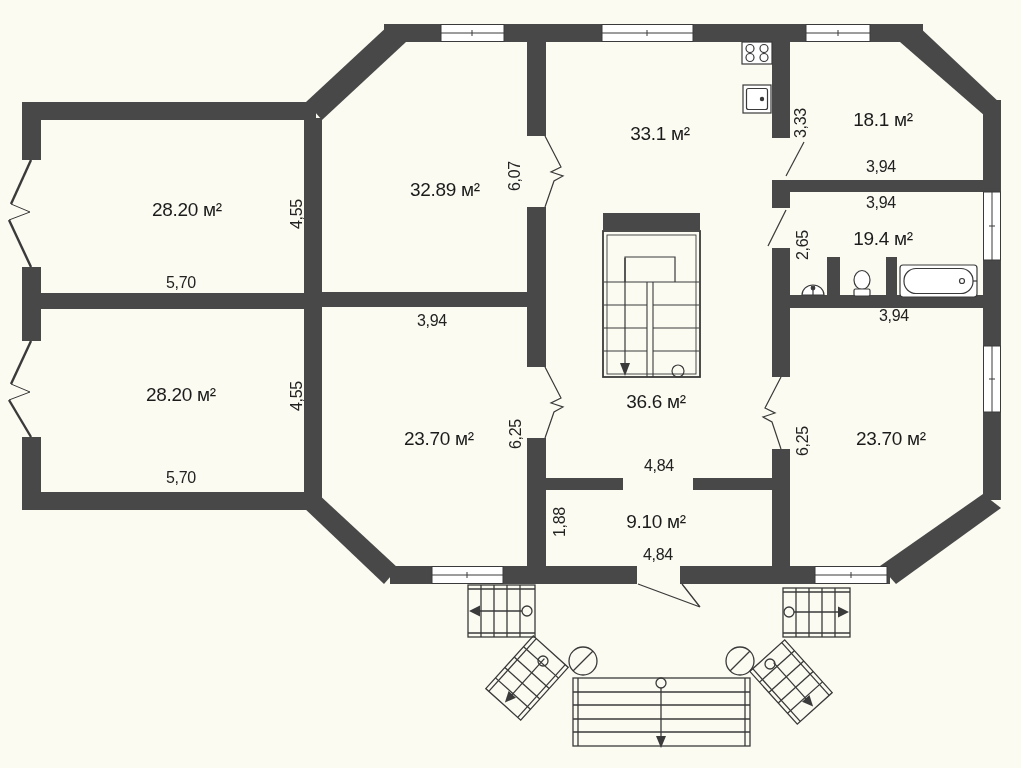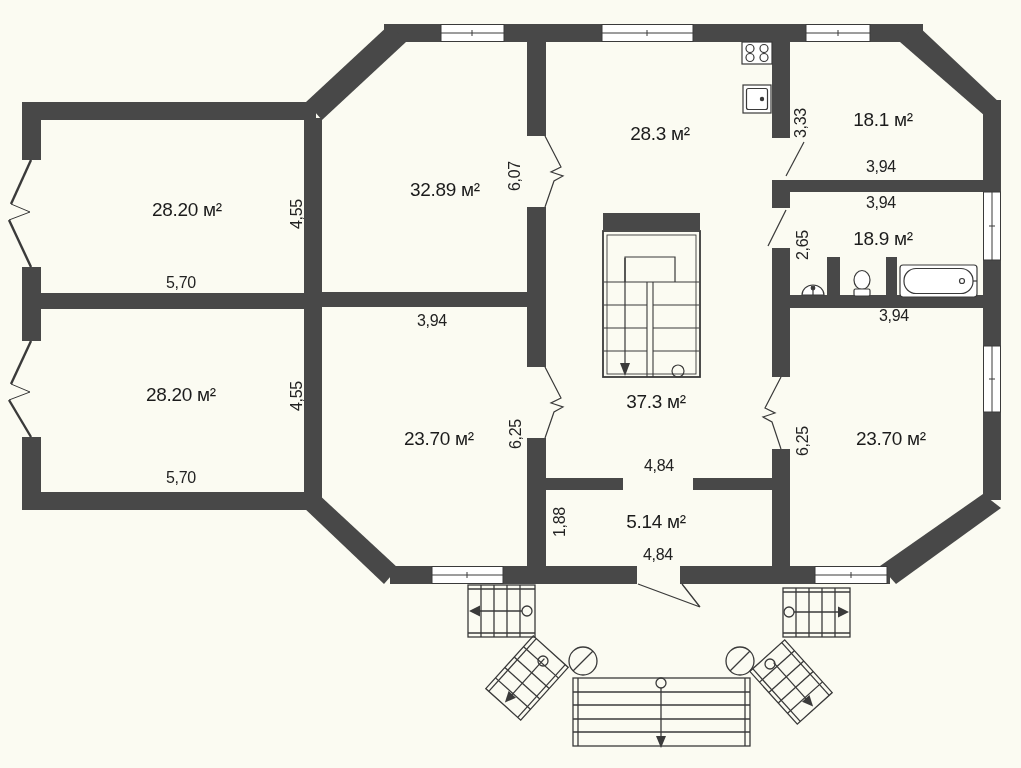--- a/index.html
+++ b/index.html
@@ -239,27 +239,27 @@
       <line x1="0" y1="-26" x2="0" y2="24"></line>
       <polygon points="-5,22 5,22 0,33" fill="#3a3a3a" stroke="none"></polygon>
     </g>
     <circle cx="770" cy="664" r="5"></circle>
   </g>
 </svg>
 
 <div class="lbl room" style="left:187px;top:209px">28.20 м²</div>
 <div class="lbl room" style="left:181px;top:394px">28.20 м²</div>
 <div class="lbl room" style="left:445px;top:189px">32.89 м²</div>
-<div class="lbl room" style="left:660px;top:133px">28.3 м²</div>
+<div class="lbl room" style="left:660px;top:133px">33.1 м²</div>
 <div class="lbl room" style="left:883px;top:119px">18.1 м²</div>
-<div class="lbl room" style="left:883px;top:238px">18.9 м²</div>
+<div class="lbl room" style="left:883px;top:238px">19.4 м²</div>
 <div class="lbl room" style="left:439px;top:438px">23.70 м²</div>
-<div class="lbl room" style="left:656px;top:401px">37.3 м²</div>
+<div class="lbl room" style="left:656px;top:401px">36.6 м²</div>
 <div class="lbl room" style="left:891px;top:438px">23.70 м²</div>
-<div class="lbl room" style="left:656px;top:521px">5.14 м²</div>
+<div class="lbl room" style="left:656px;top:521px">9.10 м²</div>
 
 <div class="lbl dim" style="left:181px;top:283px">5,70</div>
 <div class="lbl dim vert" style="left:297px;top:214px">4,55</div>
 <div class="lbl dim" style="left:181px;top:478px">5,70</div>
 <div class="lbl dim vert" style="left:297px;top:396px">4,55</div>
 <div class="lbl dim" style="left:432px;top:321px">3,94</div>
 <div class="lbl dim vert" style="left:515px;top:176px">6,07</div>
 <div class="lbl dim vert" style="left:516px;top:434px">6,25</div>
 <div class="lbl dim vert" style="left:801px;top:123px">3,33</div>
 <div class="lbl dim" style="left:881px;top:167px">3,94</div>

